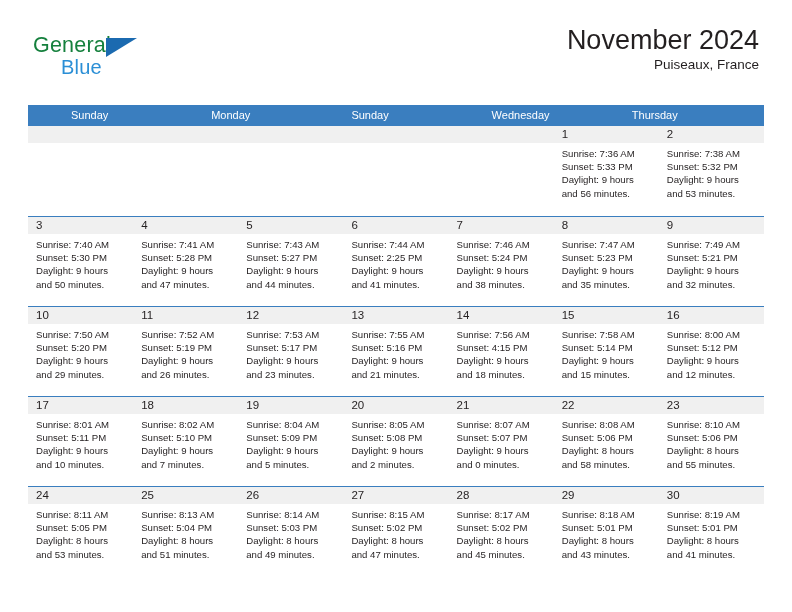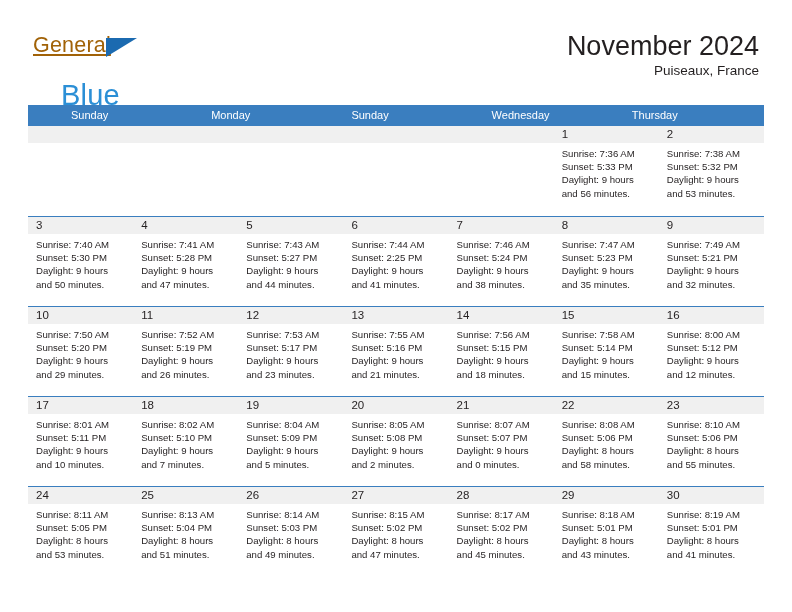--- a/index.html
+++ b/index.html
@@ -36,49 +36,47 @@
     top: 33px;
     width: 180px;
     height: 52px;
   }
   .logo-general {
     position: absolute;
     left: 0;
     top: 0;
     font-size: 21.5px;
     letter-spacing: 0.2px;
-    color: #a16207;
+    color: #15803d;
     font-family: "Liberation Sans", sans-serif;
     line-height: 24px;
-    text-decoration: underline;
   }
   .logo-triangle {
     position: absolute;
     left: 73px;
     top: 5px;
     width: 0;
     height: 0;
     border-left: 31px solid #1b6ab0;
     border-bottom: 19px solid transparent;
   }
   .logo-blue {
     position: absolute;
     left: 28px;
     top: 22px;
-    font-size: 29px;
+    font-size: 20px;
     letter-spacing: 0.2px;
     color: #2b8fd6;
     line-height: 24px;
-    margin-top: 28px;
   }
 
   .title-block {
     position: absolute;
     right: 33px;
-    top: 30px;
+    top: 24px;
     text-align: right;
   }
   .cal-title {
     font-size: 27px;
     font-weight: normal;
     color: #231f20;
     line-height: 32px;
     white-space: nowrap;
   }
   .cal-subtitle {
@@ -319,21 +317,21 @@
               <div class="day-line">Sunrise: 7:55 AM</div>
               <div class="day-line">Sunset: 5:16 PM</div>
               <div class="day-line">Daylight: 9 hours</div>
               <div class="day-line">and 21 minutes.</div>
             </div>
           </div>
           <div class="day">
             <div class="day-number-bar">14</div>
             <div class="day-lines">
               <div class="day-line">Sunrise: 7:56 AM</div>
-              <div class="day-line">Sunset: 5:15 PM</div>
+              <div class="day-line">Sunset: 4:15 PM</div>
               <div class="day-line">Daylight: 9 hours</div>
               <div class="day-line">and 18 minutes.</div>
             </div>
           </div>
           <div class="day">
             <div class="day-number-bar">15</div>
             <div class="day-lines">
               <div class="day-line">Sunrise: 7:58 AM</div>
               <div class="day-line">Sunset: 5:14 PM</div>
               <div class="day-line">Daylight: 9 hours</div>

